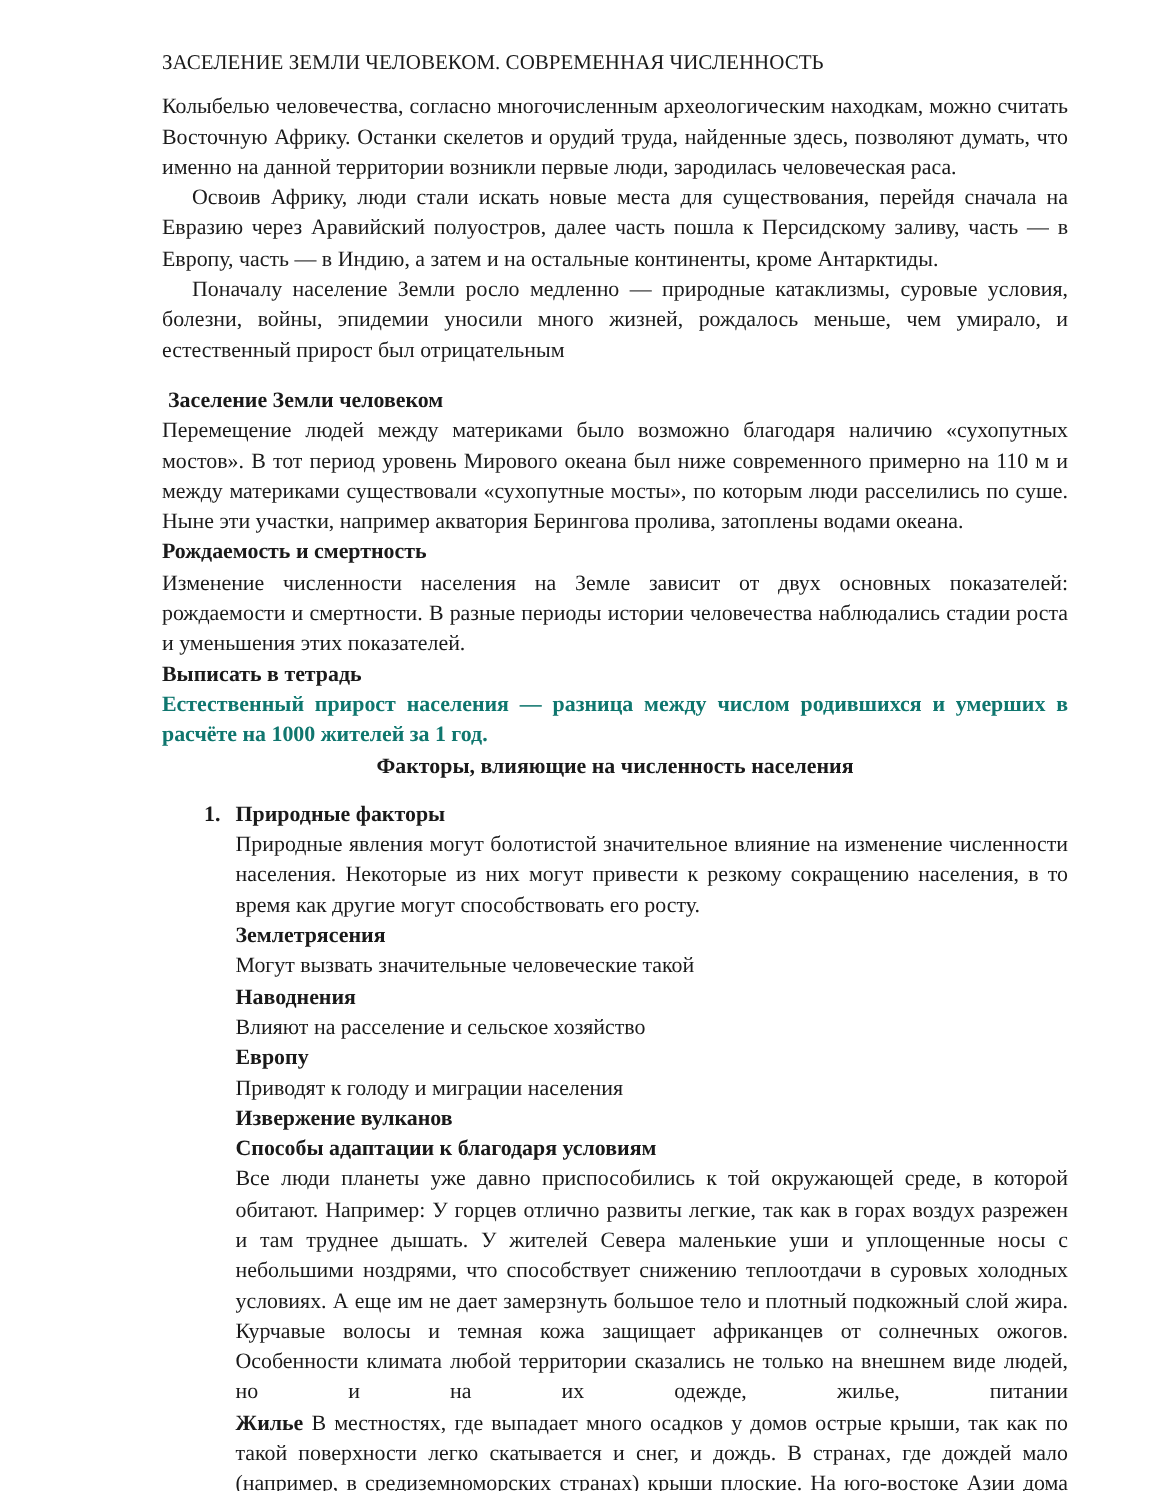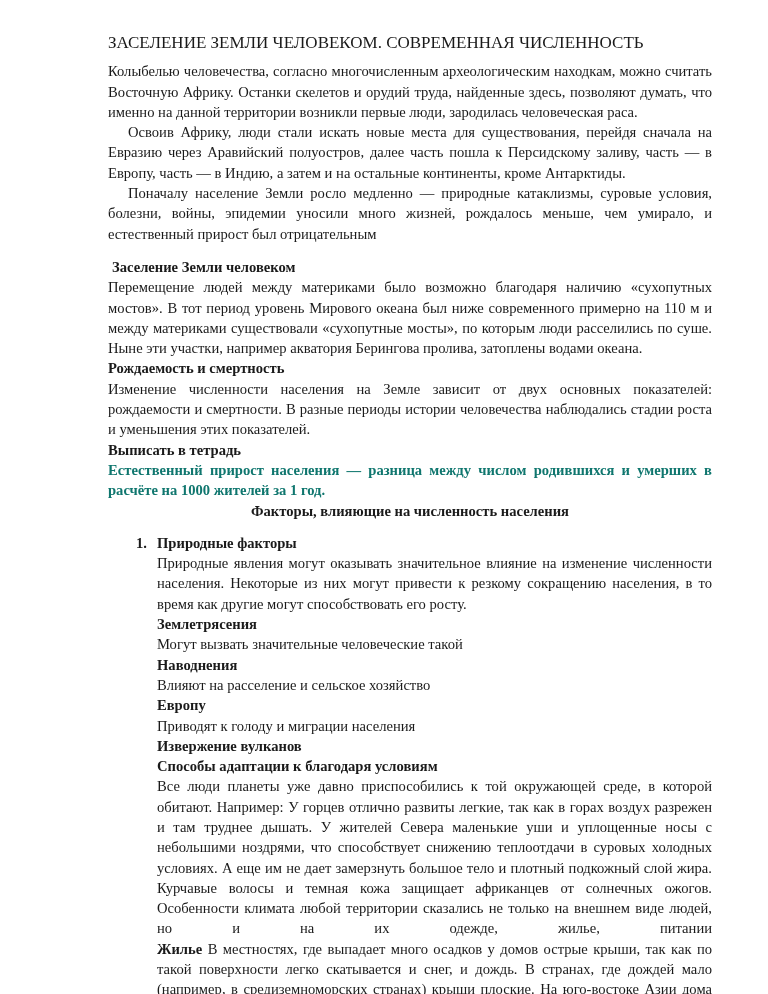--- a/index.html
+++ b/index.html
@@ -1,19 +1,19 @@
 <!DOCTYPE html>
 <html><head>
 <meta charset="utf-8">
 <style>
   html, body { margin: 0; padding: 0; background: #ffffff; }
   body { width: 768px; height: 994px; position: relative; overflow: hidden;
          font-family: "Liberation Serif", "DejaVu Serif", serif; color: #1a1a1a; }
   .page { position: absolute; left: 108px; top: 33px; width: 604px; font-size: 14.6px; line-height: 20.3px; }
-  .title { margin: 0 0 8px 0; font-weight: normal; font-size: 17px; letter-spacing: 0; }
+  .title { margin: 0 0 8px 0; font-weight: normal; font-size: 14px; letter-spacing: 0; }
   p { margin: 0; text-align: justify; }
   .indent { text-indent: 20px; }
   .gap { height: 13px; }
   .bold { font-weight: bold; }
   .sub-heading { font-weight: bold; padding-left: 4px; }
   .red { color: #0f766e; font-weight: bold; }
   .center { text-align: center; font-weight: bold; }
   .list { margin: 12px 0 0 0; padding: 0; list-style: none; }
   .list-item { position: relative; padding-left: 49px; }
   .list-num { position: absolute; left: 28px; top: 0; font-weight: bold; }
@@ -39,21 +39,21 @@
 
   <p class="bold">Выписать в тетрадь</p>
   <p class="red">Естественный прирост населения — разница между числом родившихся и умерших в расчёте на 1000 жителей за 1 год.</p>
 
   <p class="center">Факторы, влияющие на численность населения</p>
 
   <ol class="list">
     <li class="list-item">
       <span class="list-num">1.</span>
       <p class="bold">Природные факторы</p>
-      <p>Природные явления могут оказывать значительное влияние на изменение численности населения. Некоторые из них могут привести к резкому сокращению населения, в то время как другие могут способствовать его росту.</p>
+      <p>Природные явления могут болотистой значительное влияние на изменение численности населения. Некоторые из них могут привести к резкому сокращению населения, в то время как другие могут способствовать его росту.</p>
 
       <p class="bold">Землетрясения</p>
       <p>Могут вызвать значительные человеческие такой</p>
 
       <p class="bold">Наводнения</p>
       <p>Влияют на расселение и сельское хозяйство</p>
 
       <p class="bold">Европу</p>
       <p>Приводят к голоду и миграции населения</p>
 

